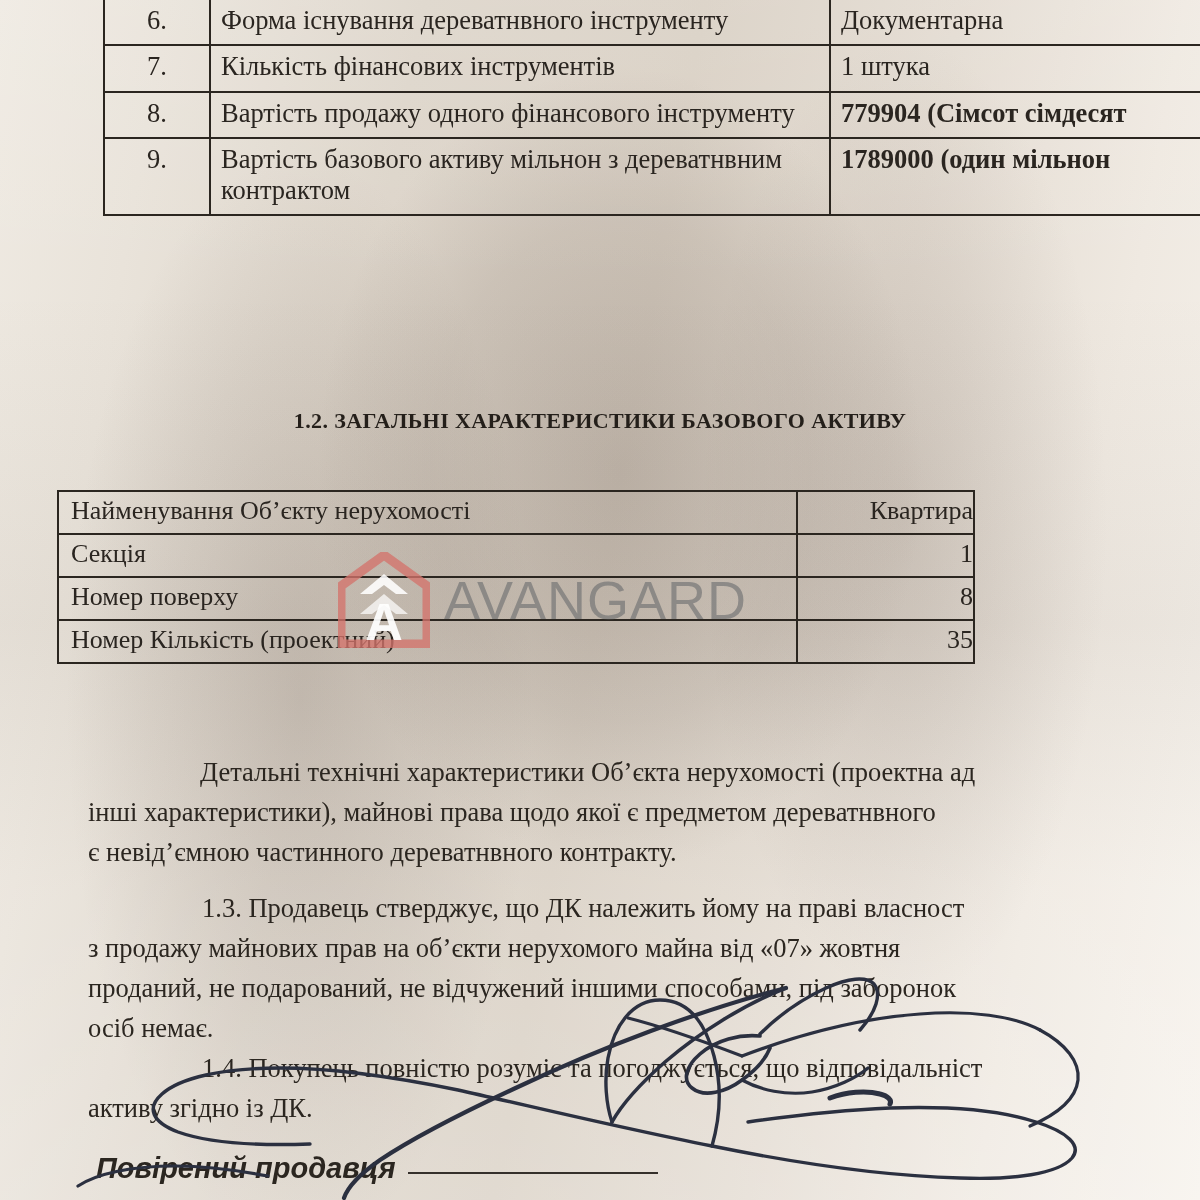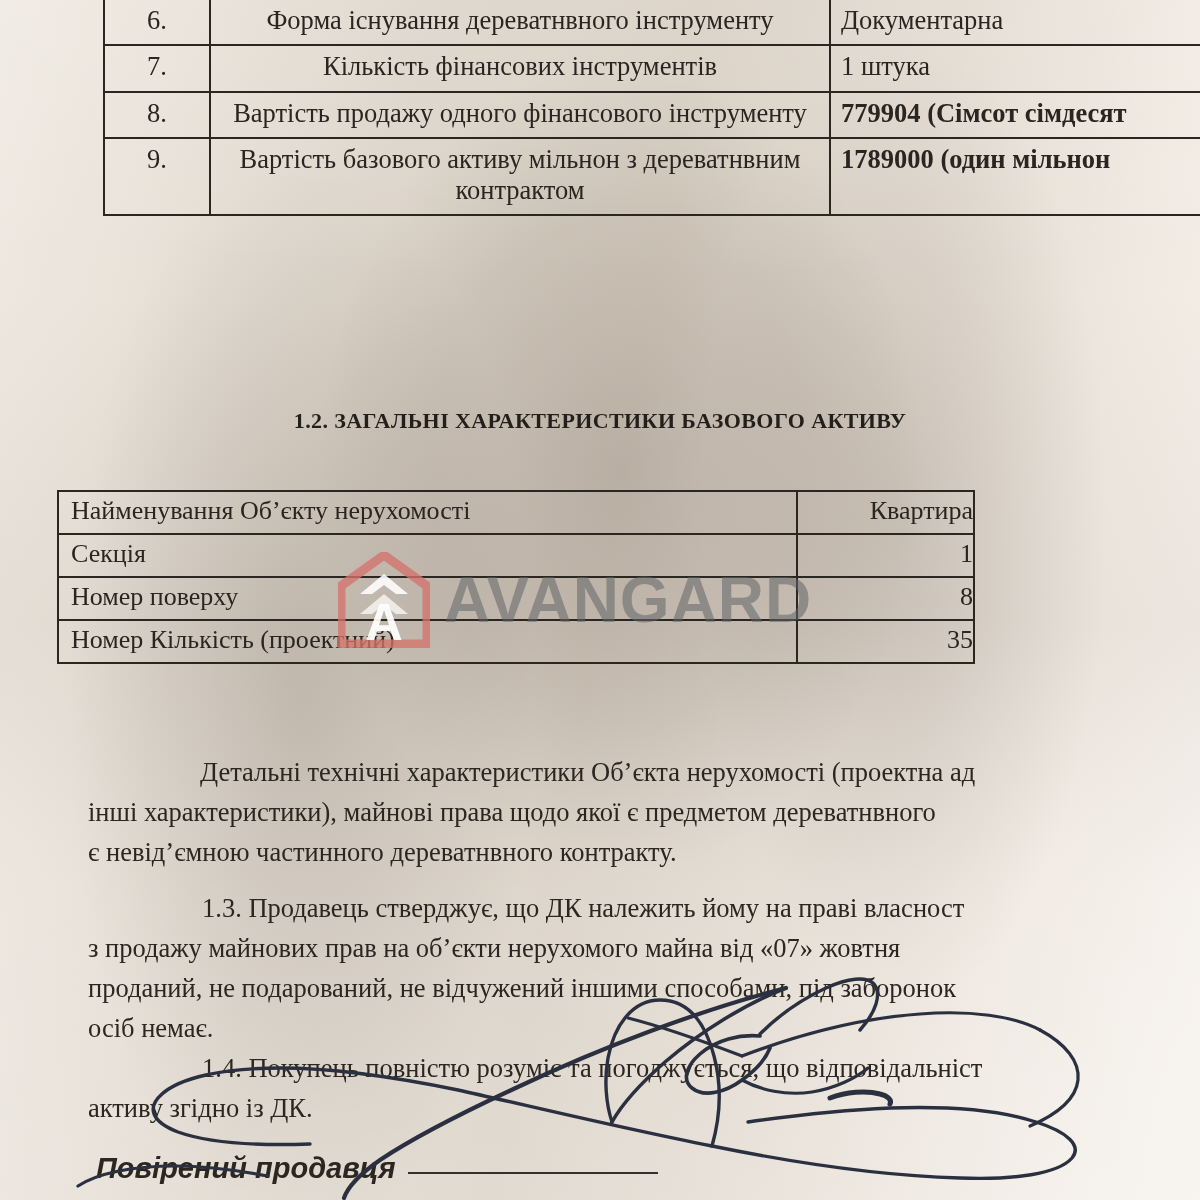--- a/index.html
+++ b/index.html
@@ -28,21 +28,21 @@
     position:absolute;left:103px;top:-2px;width:1140px;
     border-collapse:collapse;
     font-size:26.5px;line-height:1.18;color:#2a2520;
   }
   .tbl1 td{
     border:2px solid #2b2620;
     padding:5px 10px 8px 10px;
     vertical-align:top;
   }
   .tbl1 .c-num{width:104px;text-align:center;padding-left:0;padding-right:0;}
-  .tbl1 .c-lbl{width:598px;text-align:center;}
+  .tbl1 .c-lbl{width:598px;}
   .tbl1 .c-val{width:auto;white-space:nowrap;overflow:hidden;}
   .tbl1 .bold{font-weight:bold;}
 
   
   .heading{
     position:absolute;left:0;top:408px;width:1200px;text-align:center;
     font-size:22px;font-weight:bold;letter-spacing:0.4px;
     color:#241f1a;
     font-family:"Liberation Serif", serif;
   }
@@ -87,21 +87,21 @@
 
   
   .wm{
     position:absolute;left:338px;top:552px;
     display:flex;align-items:center;gap:14px;
     pointer-events:none;
   }
   .wm-logo{width:92px;height:96px;position:relative;}
   .wm-text{
     font-family:"Liberation Sans", sans-serif;
-    font-weight:bold;font-size:64px;letter-spacing:1px;
+    font-weight:normal;font-size:54px;letter-spacing:1px;
     color:rgba(96,100,104,0.55);
   }
 
   
   .sig{position:absolute;left:0;top:0;pointer-events:none;}
 </style>
 </head>
 <body>
 
 <div id="page">

